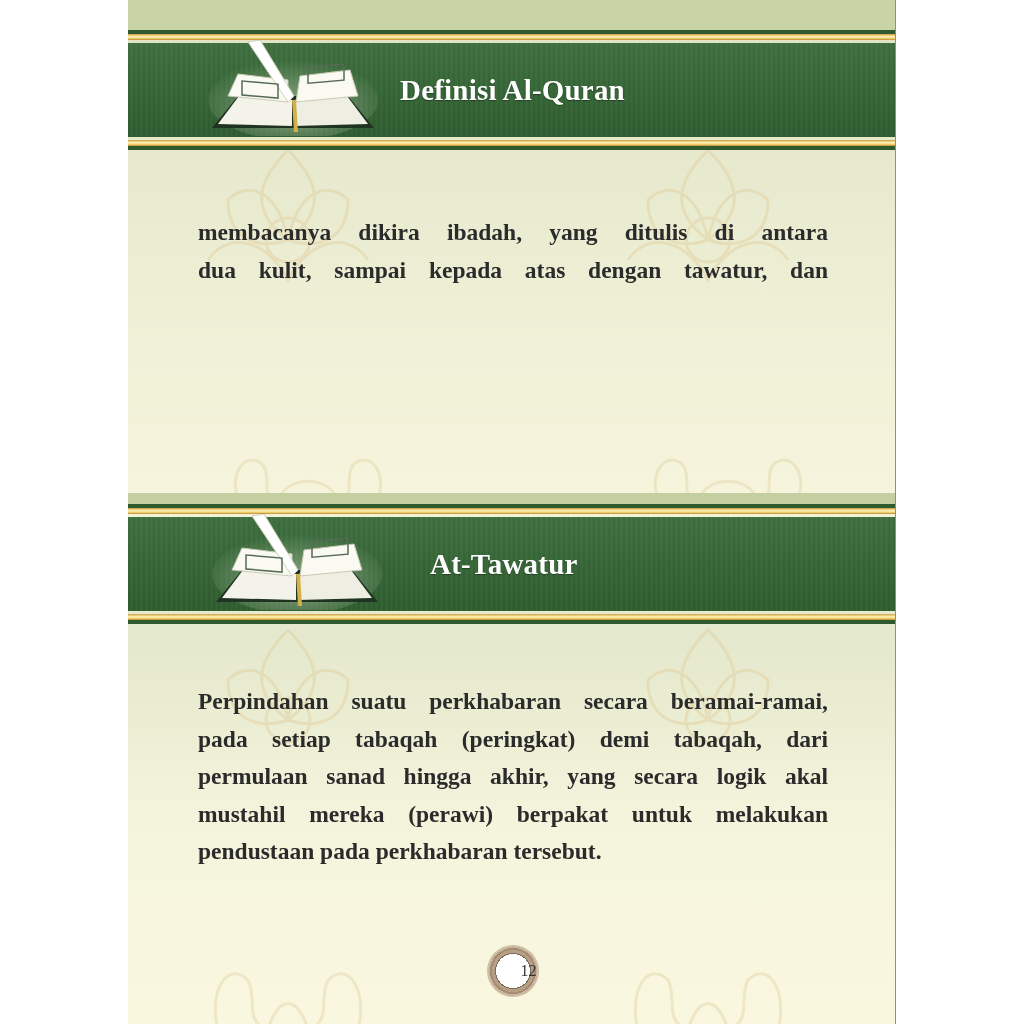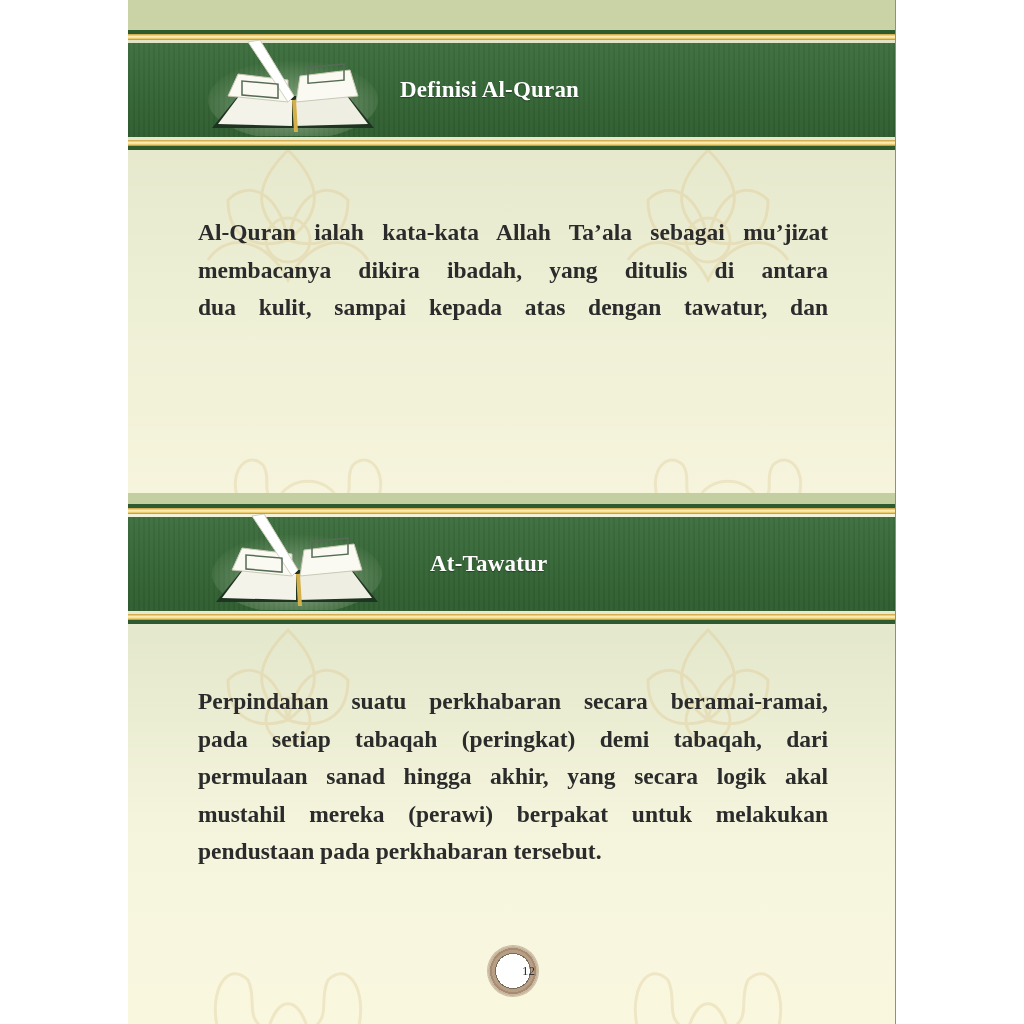--- a/index.html
+++ b/index.html
@@ -33,21 +33,21 @@
       background: linear-gradient(180deg, #c99e3a 0%, #fff2b8 45%, #f5d77a 70%, #b88a2d 100%);
     }
     .banner .green {
       position: absolute; left: 0; width: 100%; top: 13px; height: 94px;
       background:
         repeating-linear-gradient(90deg, rgba(0,0,0,0.03) 0 2px, rgba(255,255,255,0.02) 2px 5px),
         linear-gradient(180deg, #3f7040 0%, #366637 50%, #2f5d30 100%);
     }
     .banner .title {
       position: absolute; top: 0; height: 120px; line-height: 120px;
-      color: #ffffff; font-size: 23px; font-weight: bold;
+      color: #ffffff; font-size: 29px; font-weight: bold;
       letter-spacing: 0.2px; white-space: nowrap;
       text-shadow: 0 1px 1px rgba(0,0,0,0.35);
     }
     .book {
       position: absolute; top: 10px; width: 170px; height: 96px;
     }
     .body-text {
       position: absolute; left: 70px; width: 630px;
       color: #2b2b2b; font-size: 23.5px; font-weight: bold;
       line-height: 37.5px; text-align: justify;
@@ -64,21 +64,21 @@
       position: absolute; width: 200px; height: 160px; opacity: 0.55;
     }
     .page-badge {
       position: absolute; left: 360px; top: 946px; width: 50px; height: 50px;
       border-radius: 50%;
       background: radial-gradient(circle, #ffffff 0 17px, #7a6a58 17px 18px, #b79f86 18px 21px, #a68c73 21px 23px, #c8b39b 23px 25px);
       display: flex; align-items: center; justify-content: center;
       box-shadow: 0 0 0 1px rgba(160,135,110,0.5);
     }
     .page-badge span {
-      font-size: 13px; color: #333; font-family: "Liberation Serif", serif; margin-left: 31px;
+      font-size: 16px; color: #333; font-family: "Liberation Serif", serif; margin-left: 31px;
     }
   </style>
 </head>
 <body>
 
 <div class="page">
 
   <div class="top-strip"></div>
 
   <svg class="ornament" style="left:60px; top:140px;" viewBox="0 0 200 160">
@@ -165,21 +165,20 @@
       <polygon points="150,56 142,30 92,36 88,62" fill="#fbfaf2" stroke="#c9c9b6" stroke-width="1"></polygon>
       <polygon points="40,2 52,0 86,56 80,62" fill="#ffffff" stroke="#cfcfbd" stroke-width="1"></polygon>
       <rect x="34" y="38" width="36" height="14" fill="none" stroke="#556b55" stroke-width="1.5" transform="skewY(5)"></rect>
       <rect x="100" y="36" width="36" height="16" fill="none" stroke="#556b55" stroke-width="1.5" transform="skewY(-5)"></rect>
       <path d="M84 60 L86 92 L90 92 L88 60Z" fill="#d4b04a"></path>
     </svg>
     <div class="title" style="left:272px;">Definisi Al-Quran</div>
   </div>
 
   <div class="body-text" style="top:214px;">
-    <span class="line">Al-Quran ialah kata-kata Allah Ta’ala sebagai mu’jizat</span>
     <span class="line">membacanya dikira ibadah, yang ditulis di antara</span>
     <span class="line">dua kulit, sampai kepada atas dengan tawatur, dan</span>
   </div>
 
   <div class="mid-strip"></div>
 
   <div class="banner" style="top:504px;text-align:center;">
     <div class="edge-dark" style="top:0;"></div>
     <div class="gold" style="top:4px;"></div>
     <div class="green"></div>

